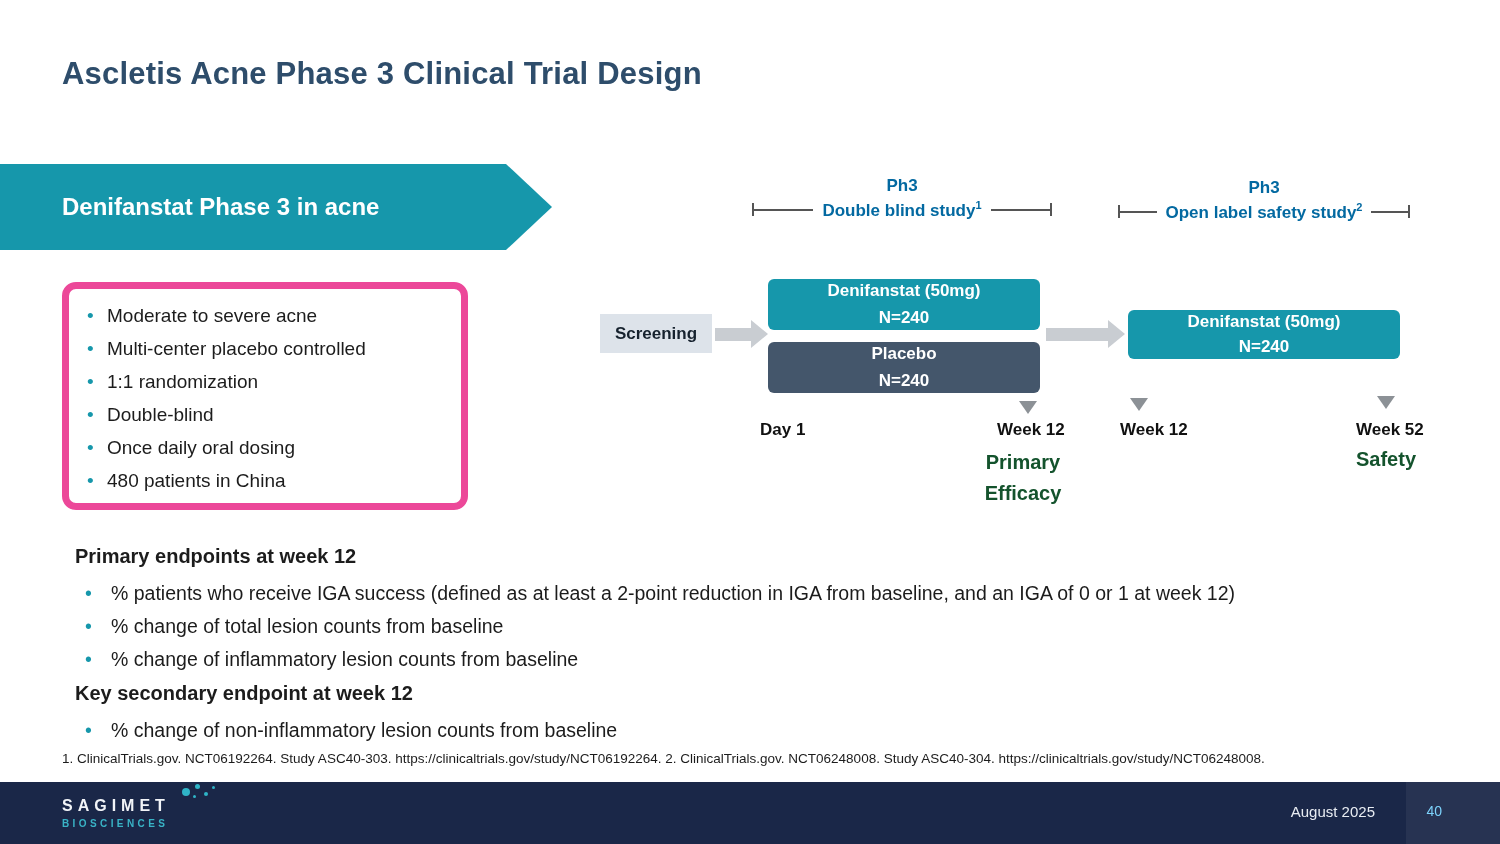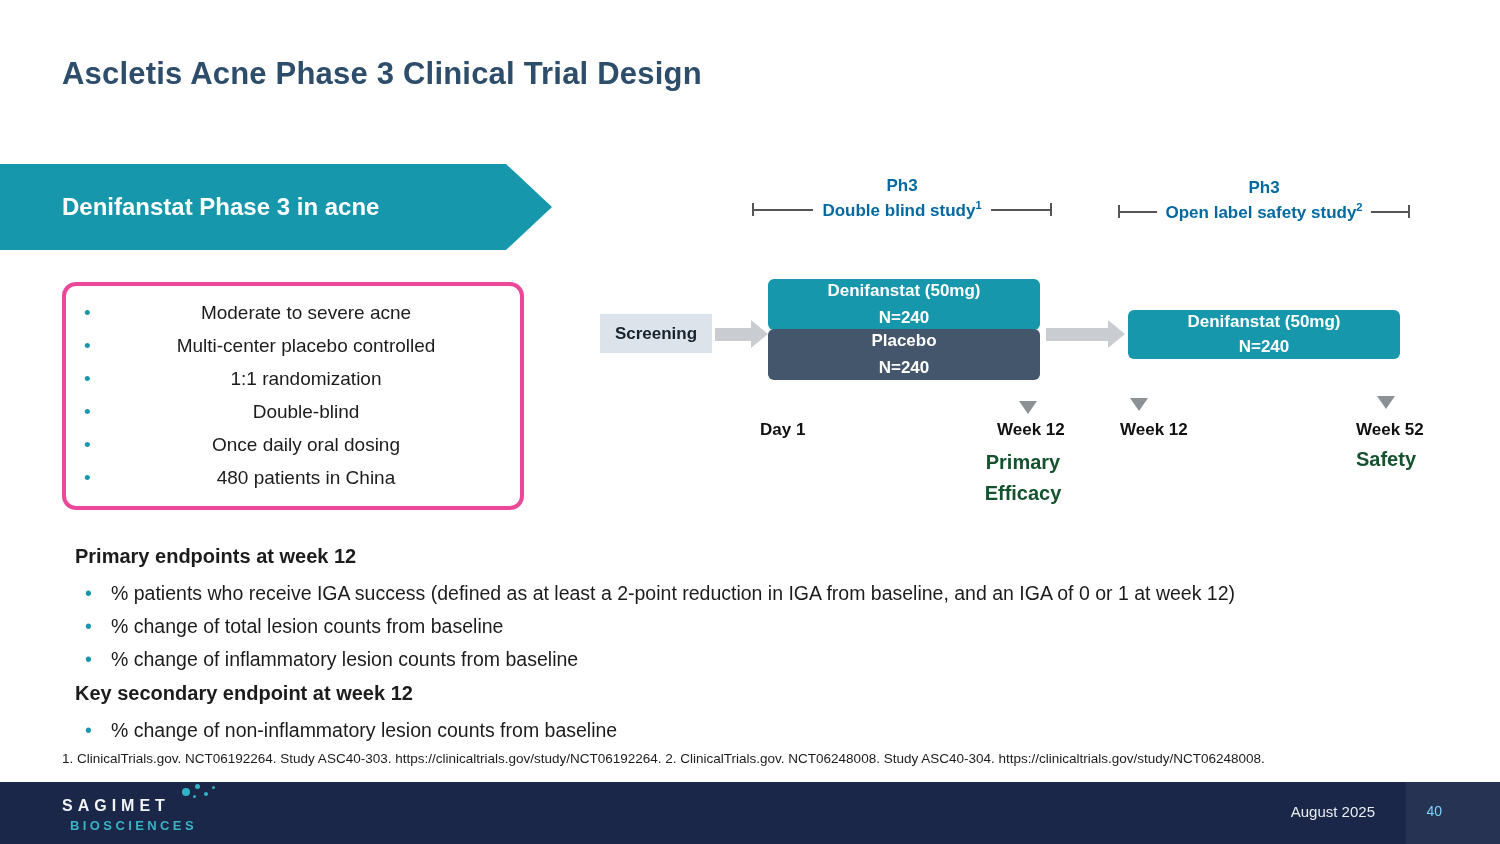--- a/index.html
+++ b/index.html
@@ -10,22 +10,22 @@
   
   .slide-title{left:62px;top:56px;font-size:31px;font-weight:bold;color:#2e4d6b;letter-spacing:.2px;}
 
   
   .banner{left:0;top:164px;width:552px;height:86px;background:#1697ab;
           clip-path:polygon(0 0,calc(100% - 46px) 0,100% 50%,calc(100% - 46px) 100%,0 100%);
           display:flex;align-items:center;}
   .banner-label{color:#fff;font-weight:bold;font-size:24px;padding-left:62px;}
 
   
-  .feature-box{left:62px;top:282px;width:462px;height:228px;border:4px solid #ec4899;
-               border-radius:14px;box-sizing:border-box;padding:10px 12px 0 12px;text-align:center;}
+  .feature-box{left:62px;top:282px;width:406px;height:228px;border:7px solid #ec4899;
+               border-radius:14px;box-sizing:border-box;padding:10px 12px 0 12px;}
   .feature-box ul{margin:0;padding:0 0 0 26px;list-style:none;}
   .feature-box li{font-size:19px;line-height:33px;position:relative;color:#1c1c1c;}
   .feature-box li::before{content:"\2022";color:#1697ab;position:absolute;left:-20px;}
 
   
   .phase-header{color:#0369a1;}
   .ph-top{text-align:center;font-weight:bold;font-size:17px;}
   .ph-row{display:flex;align-items:center;margin-top:3px;font-weight:bold;font-size:17px;}
   .ph-tick{width:2px;height:13px;background:#555;flex:0 0 auto;}
   .ph-bar{flex:1;height:2px;background:#555;min-width:8px;}
@@ -34,21 +34,21 @@
 
   
   .screening{left:600px;top:314px;width:112px;height:39px;background:#dde3ea;
              display:flex;align-items:center;justify-content:center;
              font-weight:bold;font-size:17px;color:#16222e;}
   .arm{border-radius:6px;color:#fff;font-weight:bold;font-size:17px;text-align:center;
        display:flex;flex-direction:column;justify-content:space-between;line-height:24px;}
   .teal{background:#1697ab;}
   .slate{background:#44566b;}
   .arm1{left:768px;top:279px;width:272px;height:51px;}
-  .arm2{left:768px;top:329px;width:272px;height:51px;}
+  .arm2{left:768px;top:342px;width:272px;height:51px;}
   .arm3{left:1128px;top:310px;width:272px;height:49px;}
 
   
   .flow-arrow{display:flex;align-items:center;}
   .fa-shaft{height:13px;background:#c9cdd2;}
   .fa-head{width:0;height:0;border-top:14px solid transparent;border-bottom:14px solid transparent;
            border-left:17px solid #c9cdd2;}
   .arrow1{left:715px;top:320px;}
   .arrow1 .fa-shaft{width:36px;}
   .arrow2{left:1046px;top:320px;}
@@ -68,21 +68,21 @@
   .endpoints li::before{content:"\2022";color:#1697ab;position:absolute;left:-26px;}
 
   
   .footnote{left:62px;top:751px;width:1400px;font-size:13.5px;color:#1c1c1c;}
 
   
   .footer{left:0;top:782px;width:1500px;height:62px;background:#1a2748;}
   .page-band{position:absolute;right:0;top:0;width:94px;height:62px;background:rgba(255,255,255,0.06);}
   .logo{position:absolute;left:62px;top:13px;}
   .logo-main{font-size:16px;letter-spacing:5px;color:#f2f4f8;font-weight:700;line-height:22px;}
-  .logo-sub{font-size:13px;letter-spacing:3.4px;color:#39b3c6;font-weight:bold;margin-top:1px;margin-left:8px;}
+  .logo-sub{font-size:10px;letter-spacing:3.4px;color:#39b3c6;font-weight:bold;margin-top:1px;}
   .logo-dot{position:absolute;border-radius:50%;background:#2fb4c7;}
   .d1{left:120px;top:-7px;width:8px;height:8px;}
   .d2{left:133px;top:-11px;width:5px;height:5px;}
   .d3{left:142px;top:-3px;width:4px;height:4px;}
   .d4{left:131px;top:0px;width:3px;height:3px;}
   .d5{left:150px;top:-9px;width:3px;height:3px;}
   .footer-date{position:absolute;right:125px;top:21px;font-size:15px;color:#e8ecf2;}
   .footer-page{position:absolute;right:58px;top:21px;font-size:14px;color:#7dd3fc;}
 </style>
 </head>

